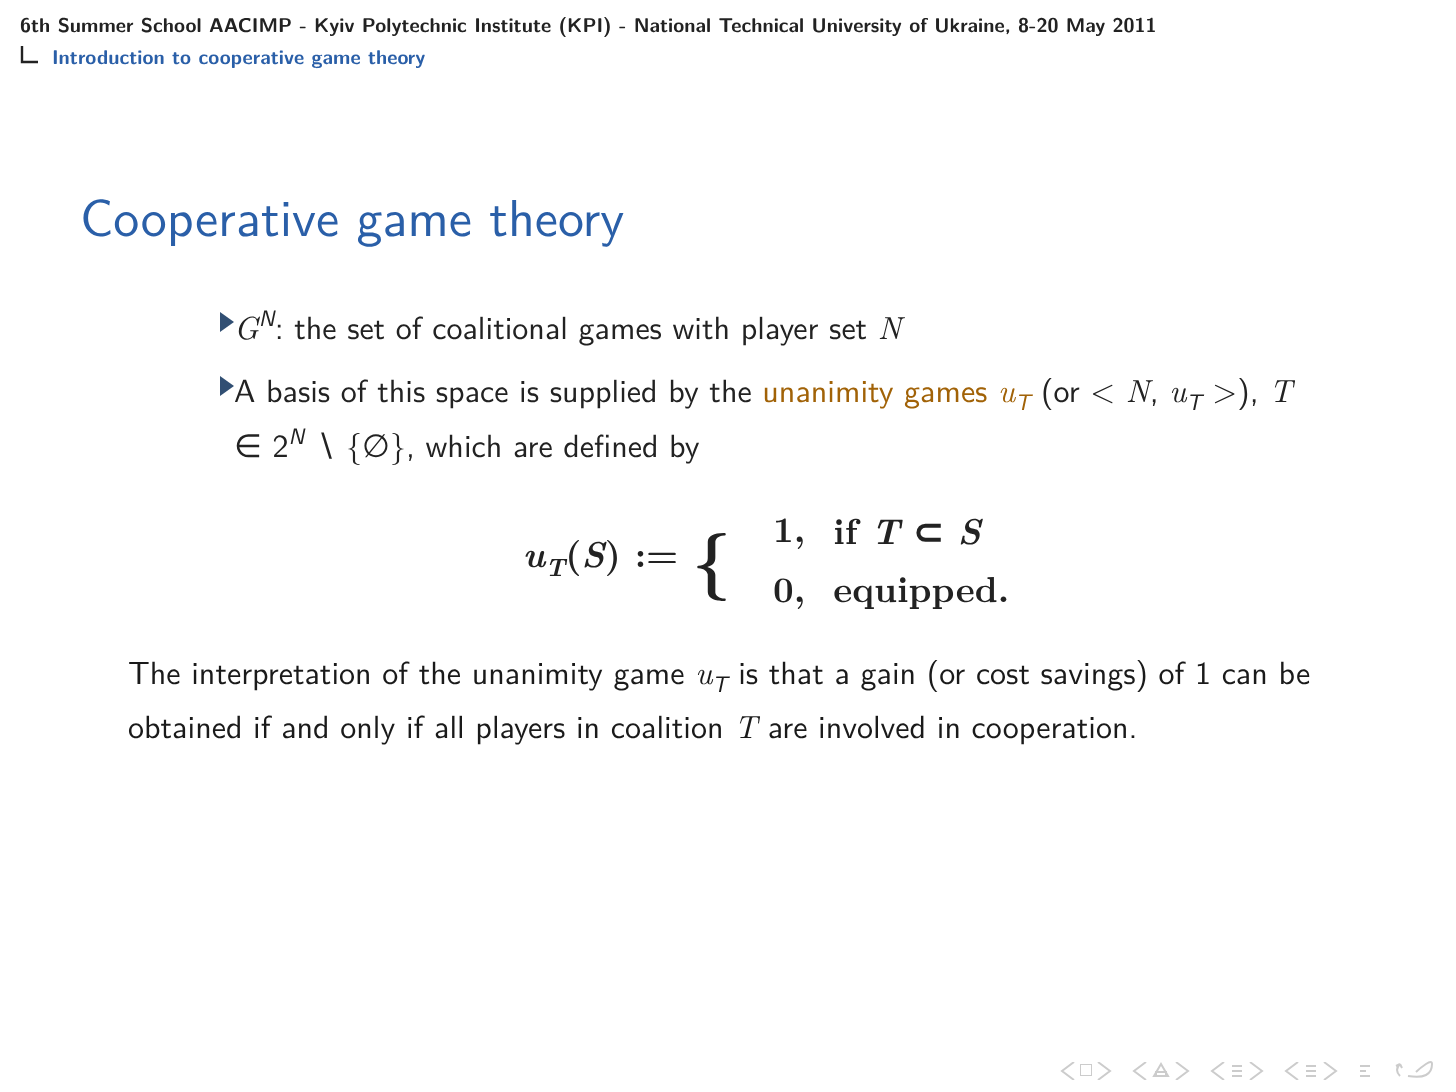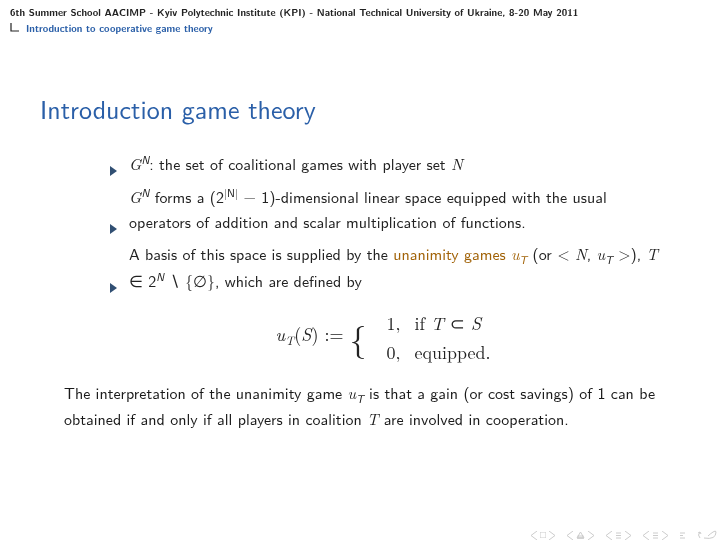--- a/index.html
+++ b/index.html
@@ -41,23 +41,21 @@
     font-weight: 400;
   }
   .content {
     padding: 0 64px 0 110px;
     font-size: 16px;
     line-height: 1.5;
     color: #222;
   }
   .bullet {
     display: flex;
-    gap: 12px;
     margin-bottom: 8px;
-    align-items: flex-end;
   }
   .bullet .arrow {
     flex: 0 0 auto;
     margin-top: 5px;
     width: 0; height: 0;
     border-top: 5px solid transparent;
     border-bottom: 5px solid transparent;
     border-left: 7px solid #314f73;
   }
   .bullet .bt {
@@ -65,20 +63,21 @@
   }
   .math-i { font-style: italic; font-family: "Latin Modern Roman", "CMU Serif", Georgia, serif; }
   .sup { font-size: 0.7em; vertical-align: super; font-style: italic; }
   .sub { font-size: 0.7em; vertical-align: sub; font-style: italic; }
   .blue { color: #a16207; }
   .eq {
     text-align: center;
     font-family: "Latin Modern Roman", "CMU Serif", Georgia, serif;
     font-size: 18px;
     margin: 14px 0 14px 0;
+    font-weight: bold;
   }
   .eq .brace {
     font-size: 34px;
     vertical-align: middle;
     line-height: 0;
     margin-right: 6px;
   }
   .eq table { display: inline-table; vertical-align: middle; }
   .eq td { text-align: left; padding: 0 6px; }
   .para {
@@ -110,37 +109,31 @@
 <div class="header">
   <div>6th Summer School AACIMP - Kyiv Polytechnic Institute (KPI) - National Technical University of Ukraine, 8-20 May 2011</div>
   <div class="crumb">
     <svg width="10" height="12" viewBox="0 0 10 12">
       <path d="M1 0 V8 H9" stroke="#222" stroke-width="1.2" fill="none"></path>
     </svg>
     <span class="section-crumb">Introduction to cooperative game theory</span>
   </div>
 </div>
 
-<div class="title">Introduction game theory</div>
+<div class="title">Cooperative game theory</div>
 
 <div class="content">
 
   <div class="bullet">
     <div class="arrow"></div>
     <div class="bt">
       <span class="math-i">G</span><span class="sup">N</span><span>: the set of coalitional games with player set </span><span class="math-i">N</span>
     </div>
   </div>
 
-  <div class="bullet">
-    <div class="arrow"></div>
-    <div class="bt">
-      <span class="math-i">G</span><span class="sup">N</span><span> forms a (2</span><span class="sup" style="font-style:normal;">|N|</span><span> − 1)-dimensional linear space equipped with the usual operators of addition and scalar multiplication of functions.</span>
-    </div>
-  </div>
 
   <div class="bullet">
     <div class="arrow"></div>
     <div class="bt">
       <span>A basis of this space is supplied by the </span><span class="blue"><span>unanimity games </span><span class="math-i">u</span><span class="sub">T</span></span><span> (or &lt; </span><span class="math-i">N</span><span>, </span><span class="math-i">u</span><span class="sub">T</span><span> &gt;), </span><span class="math-i">T</span><span> ∈ 2</span><span class="sup">N</span><span> ∖ {∅}, which are defined by</span>
     </div>
   </div>
 
   <div class="eq">
     <span class="math-i">u</span><span class="sub">T</span>(<span class="math-i">S</span><span>) := </span><span class="brace">{</span>

